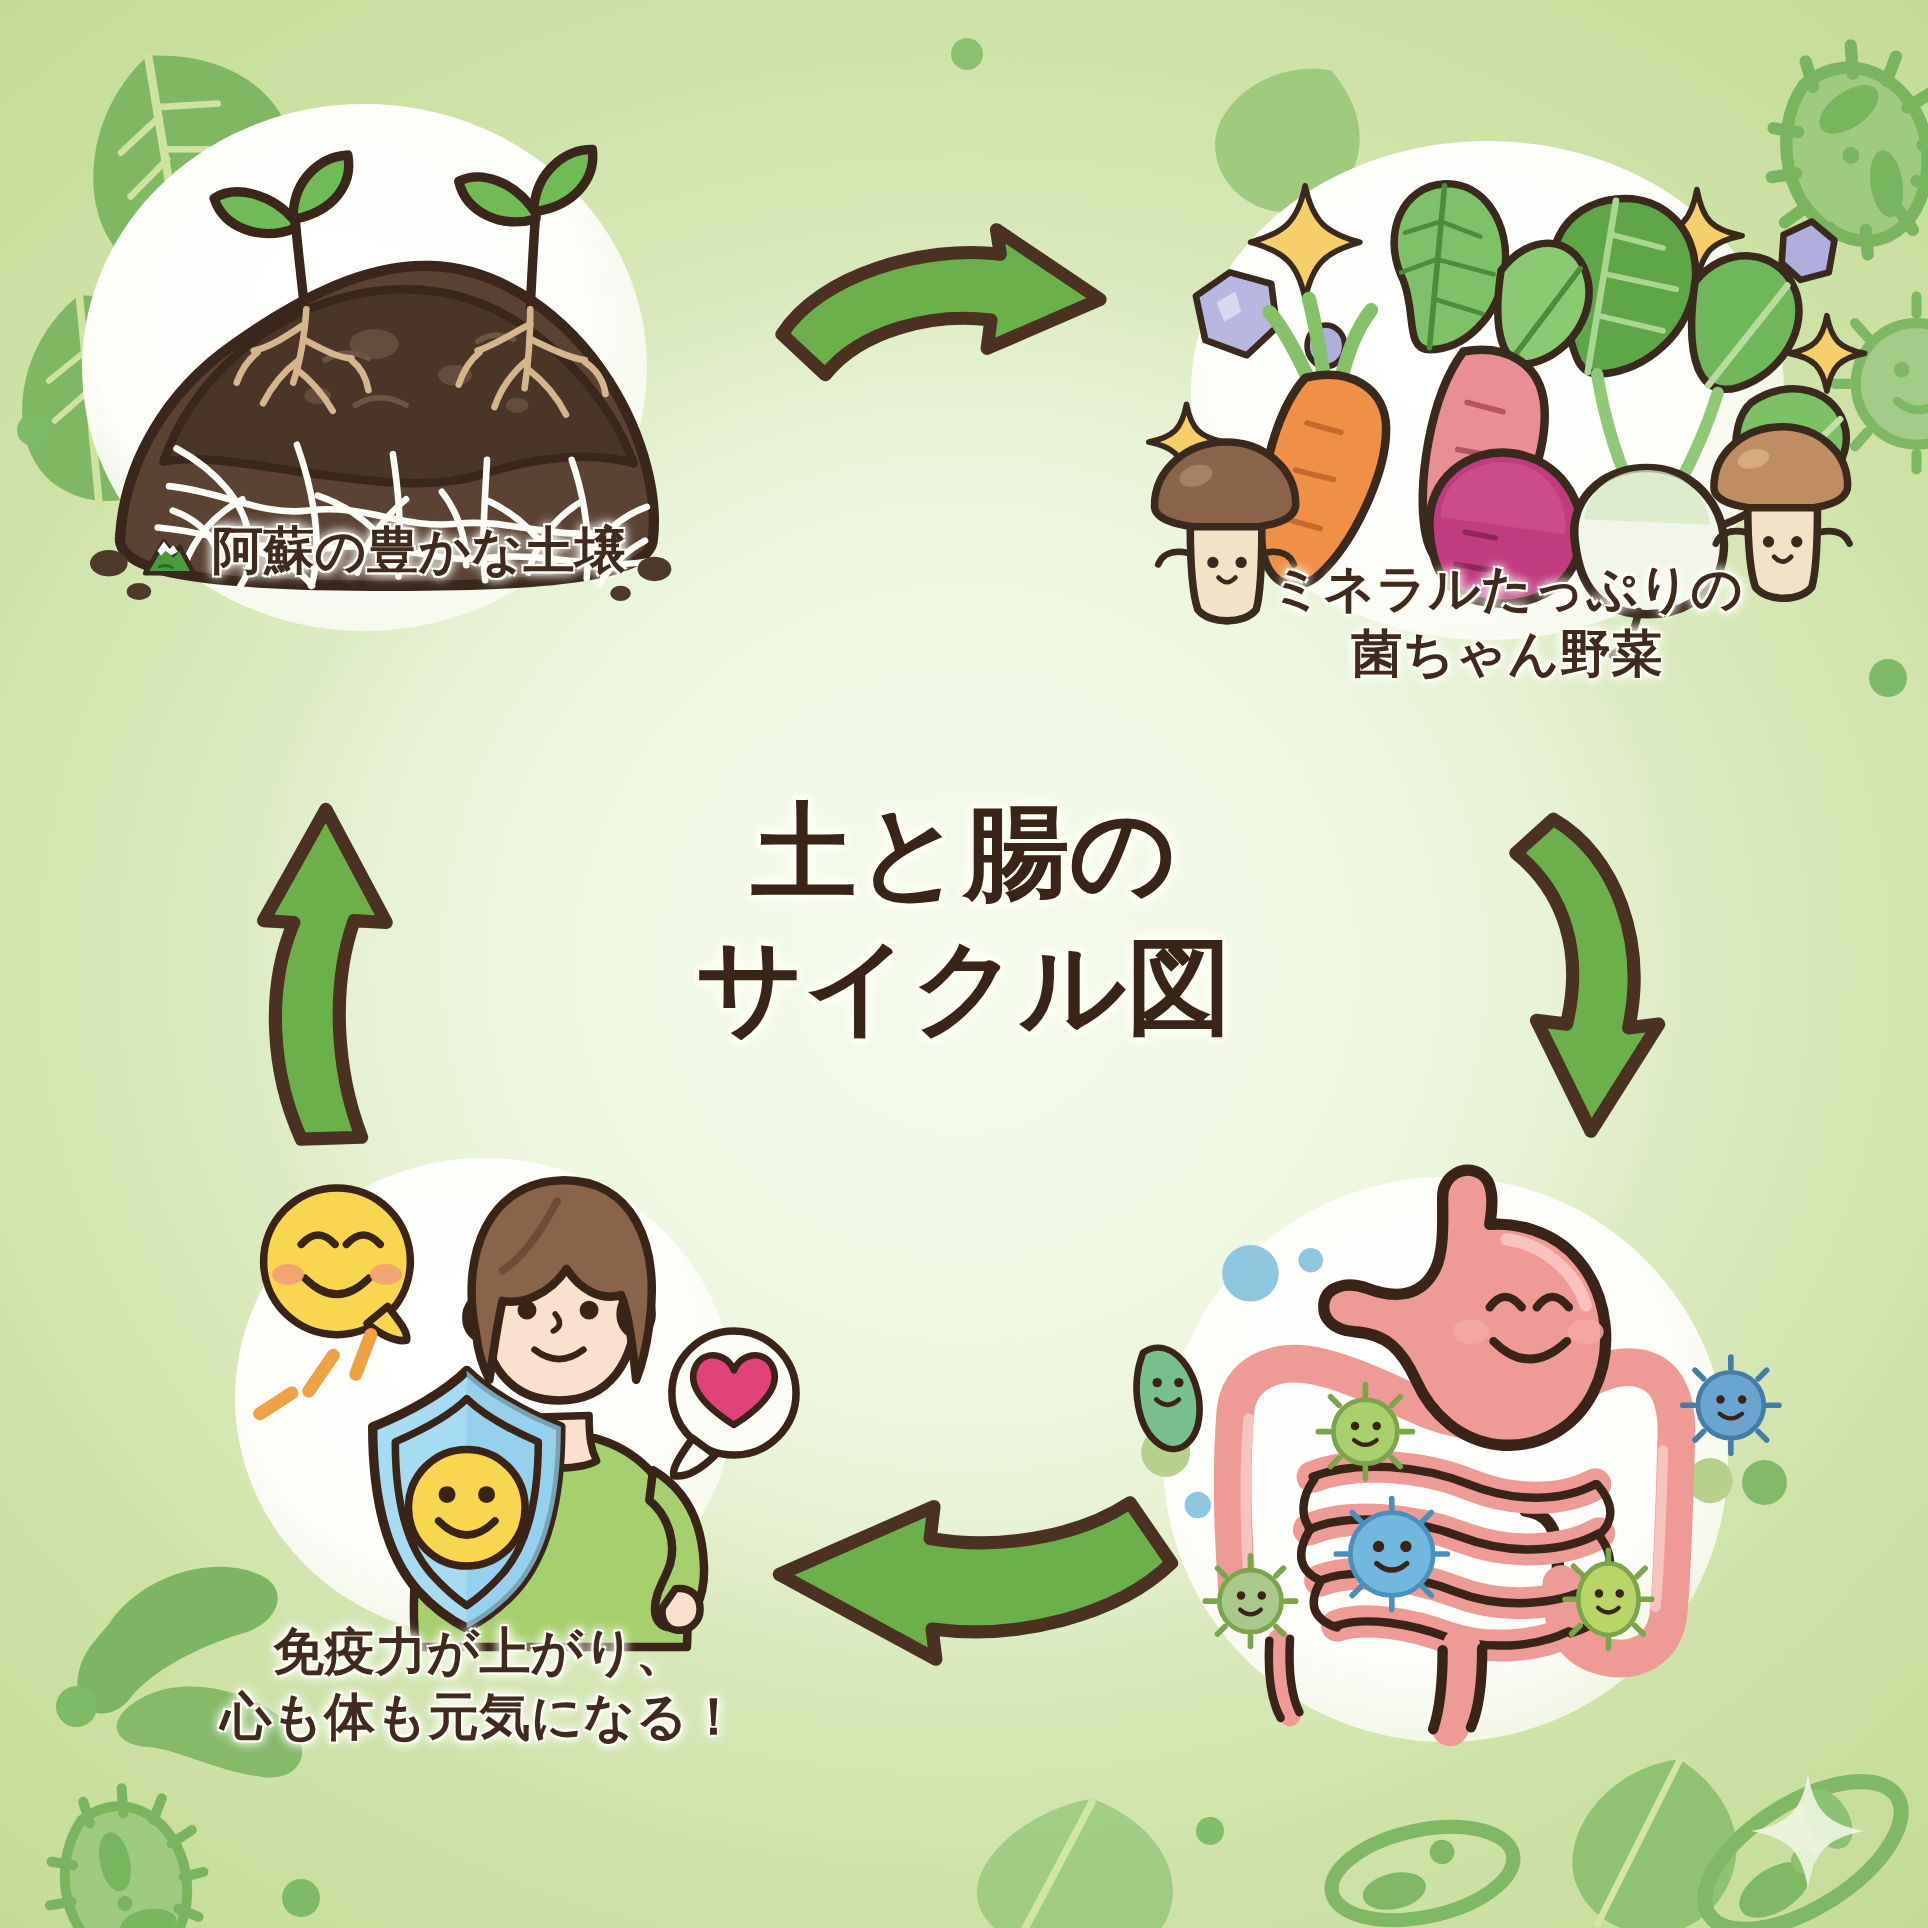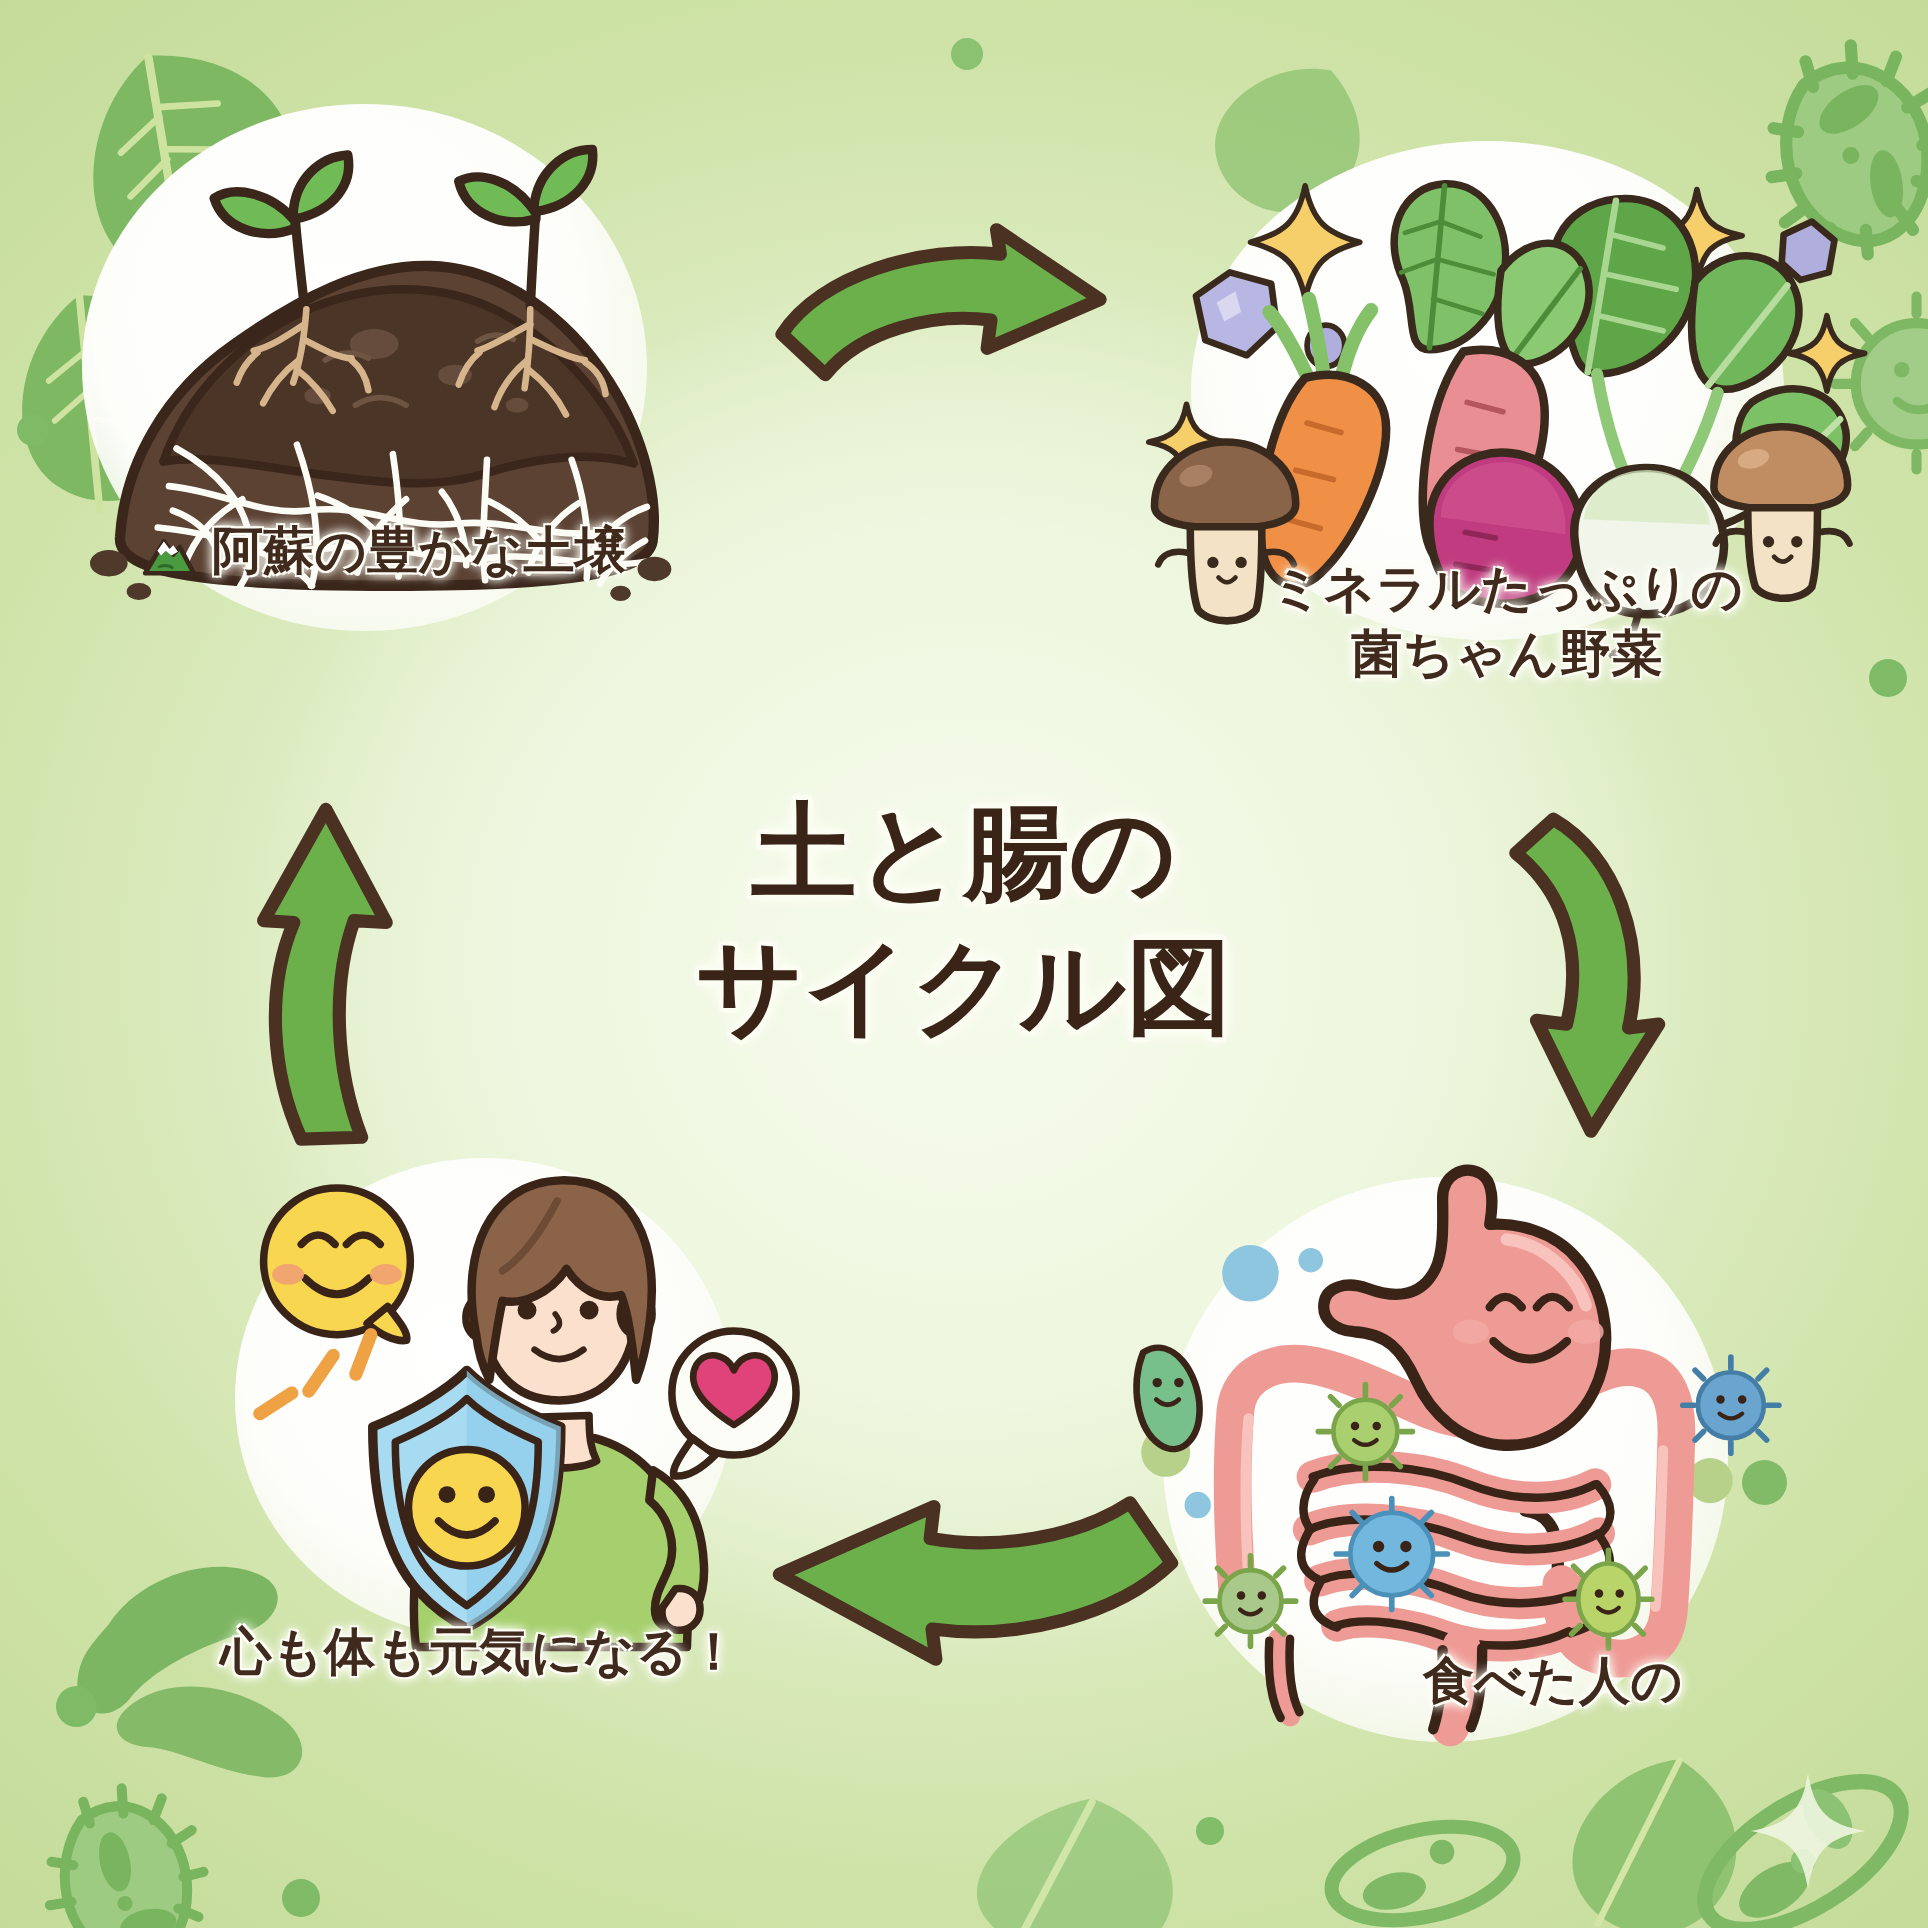--- a/index.html
+++ b/index.html
@@ -523,21 +523,20 @@
         <path d="M646 281 q12 10 24 0" stroke="#3a2418" stroke-width="4.5" fill="none" stroke-linecap="round"></path>
       </g>
       <g>
         <path d="M34 216 C20 252 28 298 52 314 C74 328 94 308 94 276 C94 240 66 196 34 216 Z" fill="#78c08b" stroke="#3a2418" stroke-width="7" stroke-linejoin="round"></path>
         <circle cx="49" cy="248" r="5" fill="#3a2418"></circle>
         <circle cx="72" cy="248" r="5" fill="#3a2418"></circle>
         <path d="M48 266 q12 11 24 0" stroke="#3a2418" stroke-width="5" fill="none" stroke-linecap="round"></path>
       </g>
     </svg>
     <div class="node-label" style="top:527px; left:461px;">
-      <div class="label-main">食べた人の</div>
     </div>
   </div>
 
   <div class="node" style="left:188px; top:1139px; width:659px; height:584px;">
     <div class="blob" style="left:47px; top:19px; width:499px; height:480px;"></div>
     <svg class="node-art" width="640" height="508" viewBox="0 0 680 540" style="position:absolute;left:19px;top:0;">
 
       <g>
         <circle cx="138" cy="130" r="78" fill="#f9d64f" stroke="#3a2418" stroke-width="8"></circle>
         <path d="M192 178 C206 196 214 206 212 214 C200 216 184 208 170 196 Z" fill="#f9d64f" stroke="#3a2418" stroke-width="8" stroke-linejoin="round"></path>
@@ -592,20 +591,21 @@
         <path d="M200 322 C232 308 260 292 276 276 C292 292 320 308 352 322
                  C352 378 342 430 314 462 C296 482 282 492 276 496 C270 492 256 482 238 462
                  C210 430 200 378 200 322 Z" fill="none" stroke="#3a2418" stroke-width="8" stroke-linejoin="round"></path>
         <circle cx="276" cy="392" r="62" fill="#f9d64f" stroke="#3a2418" stroke-width="8"></circle>
         <circle cx="255" cy="378" r="9" fill="#3a2418"></circle>
         <circle cx="297" cy="378" r="9" fill="#3a2418"></circle>
         <path d="M246 406 q30 30 60 0" stroke="#3a2418" stroke-width="8" fill="none" stroke-linecap="round"></path>
       </g>
     </svg>
     <div class="node-label" style="top:480px; left:292px;">
+      <div class="label-main">免疫力が上がり、</div>
       <div class="label-main">心も体も元気になる！</div>
     </div>
   </div>
 
   <svg class="deco" style="left:763px; top:226px;" width="358" height="207" viewBox="0 0 380 220">
     <path d="M20 115 C60 52 170 20 252 30 L248 4 L358 78 L238 130 L242 100 C182 92 104 110 66 158 Z" fill="#6bb04b" stroke="#4a3121" stroke-width="14" stroke-linejoin="round"></path>
   </svg>
 
   <svg class="deco" style="left:1450px; top:800px;" width="282" height="358" viewBox="0 0 300 380">
     <path d="M110 20 C176 58 210 150 190 242 L222 238 L150 352 L92 234 L124 238 C142 162 122 98 70 56 Z" fill="#6bb04b" stroke="#4a3121" stroke-width="14" stroke-linejoin="round"></path>

